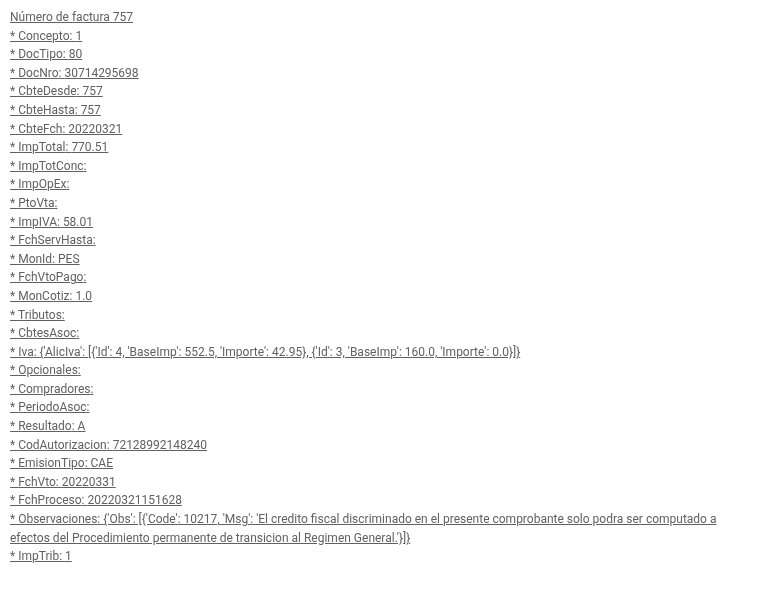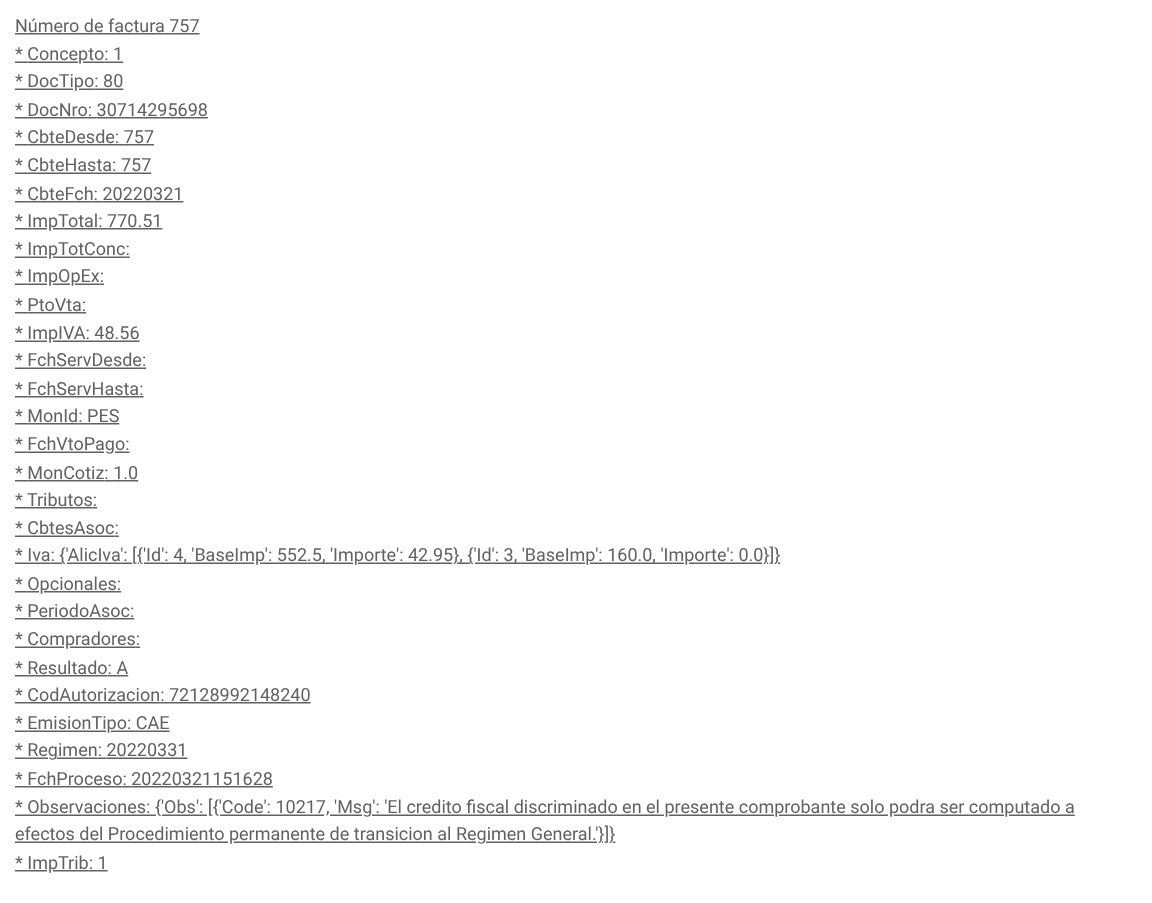--- a/index.html
+++ b/index.html
@@ -31,33 +31,32 @@
       <p> * <span>Concepto</span>: <span>1</span></p>
       <p> * <span>DocTipo</span>: <span>80</span></p>
       <p> * <span>DocNro</span>: <span>30714295698</span></p>
       <p> * <span>CbteDesde</span>: <span>757</span></p>
       <p> * <span>CbteHasta</span>: <span>757</span></p>
       <p> * <span>CbteFch</span>: <span>20220321</span></p>
       <p> * <span>ImpTotal</span>: <span>770.51</span></p>
       <p> * <span>ImpTotConc</span>: <span></span></p>
       <p> * <span>ImpOpEx</span>: <span></span></p>
       <p> * <span>PtoVta</span>: <span></span></p>
-      <p> * <span>ImpIVA</span>: <span>48.56</span></p>
-      <p> * <span>FchServDesde</span>: <span></span></p>
+      <p> * <span>ImpIVA</span>: <span>58.01</span></p>
       <p> * <span>FchServHasta</span>: <span></span></p>
       <p> * <span>MonId</span>: <span>PES</span></p>
       <p> * <span>FchVtoPago</span>: <span></span></p>
       <p> * <span>MonCotiz</span>: <span>1.0</span></p>
       <p> * <span>Tributos</span>: <span></span></p>
       <p> * <span>CbtesAsoc</span>: <span></span></p>
       <p> * <span>Iva</span>: <span>{'AlicIva': [{'Id': 4, 'BaseImp': 552.5, 'Importe': 42.95}, {'Id': 3, 'BaseImp': 160.0, 'Importe': 0.0}]}</span></p>
       <p> * <span>Opcionales</span>: <span></span></p>
+      <p> * <span>Compradores</span>: <span></span></p>
       <p> * <span>PeriodoAsoc</span>: <span></span></p>
-      <p> * <span>Compradores</span>: <span></span></p>
       <p> * <span>Resultado</span>: <span>A</span></p>
       <p> * <span>CodAutorizacion</span>: <span>72128992148240</span></p>
       <p> * <span>EmisionTipo</span>: <span>CAE</span></p>
-      <p> * <span>Regimen</span>: <span>20220331</span></p>
+      <p> * <span>FchVto</span>: <span>20220331</span></p>
       <p> * <span>FchProceso</span>: <span>20220321151628</span></p>
       <p> * <span>Observaciones</span>: <span>{'Obs': [{'Code': 10217, 'Msg': 'El credito fiscal discriminado en el presente comprobante solo podra ser computado a efectos del Procedimiento permanente de transicion al Regimen General.'}]}</span></p>
       <p> * <span>ImpTrib</span>: <span>1</span></p>
     </div>
 </div>
 
 </body></html>

